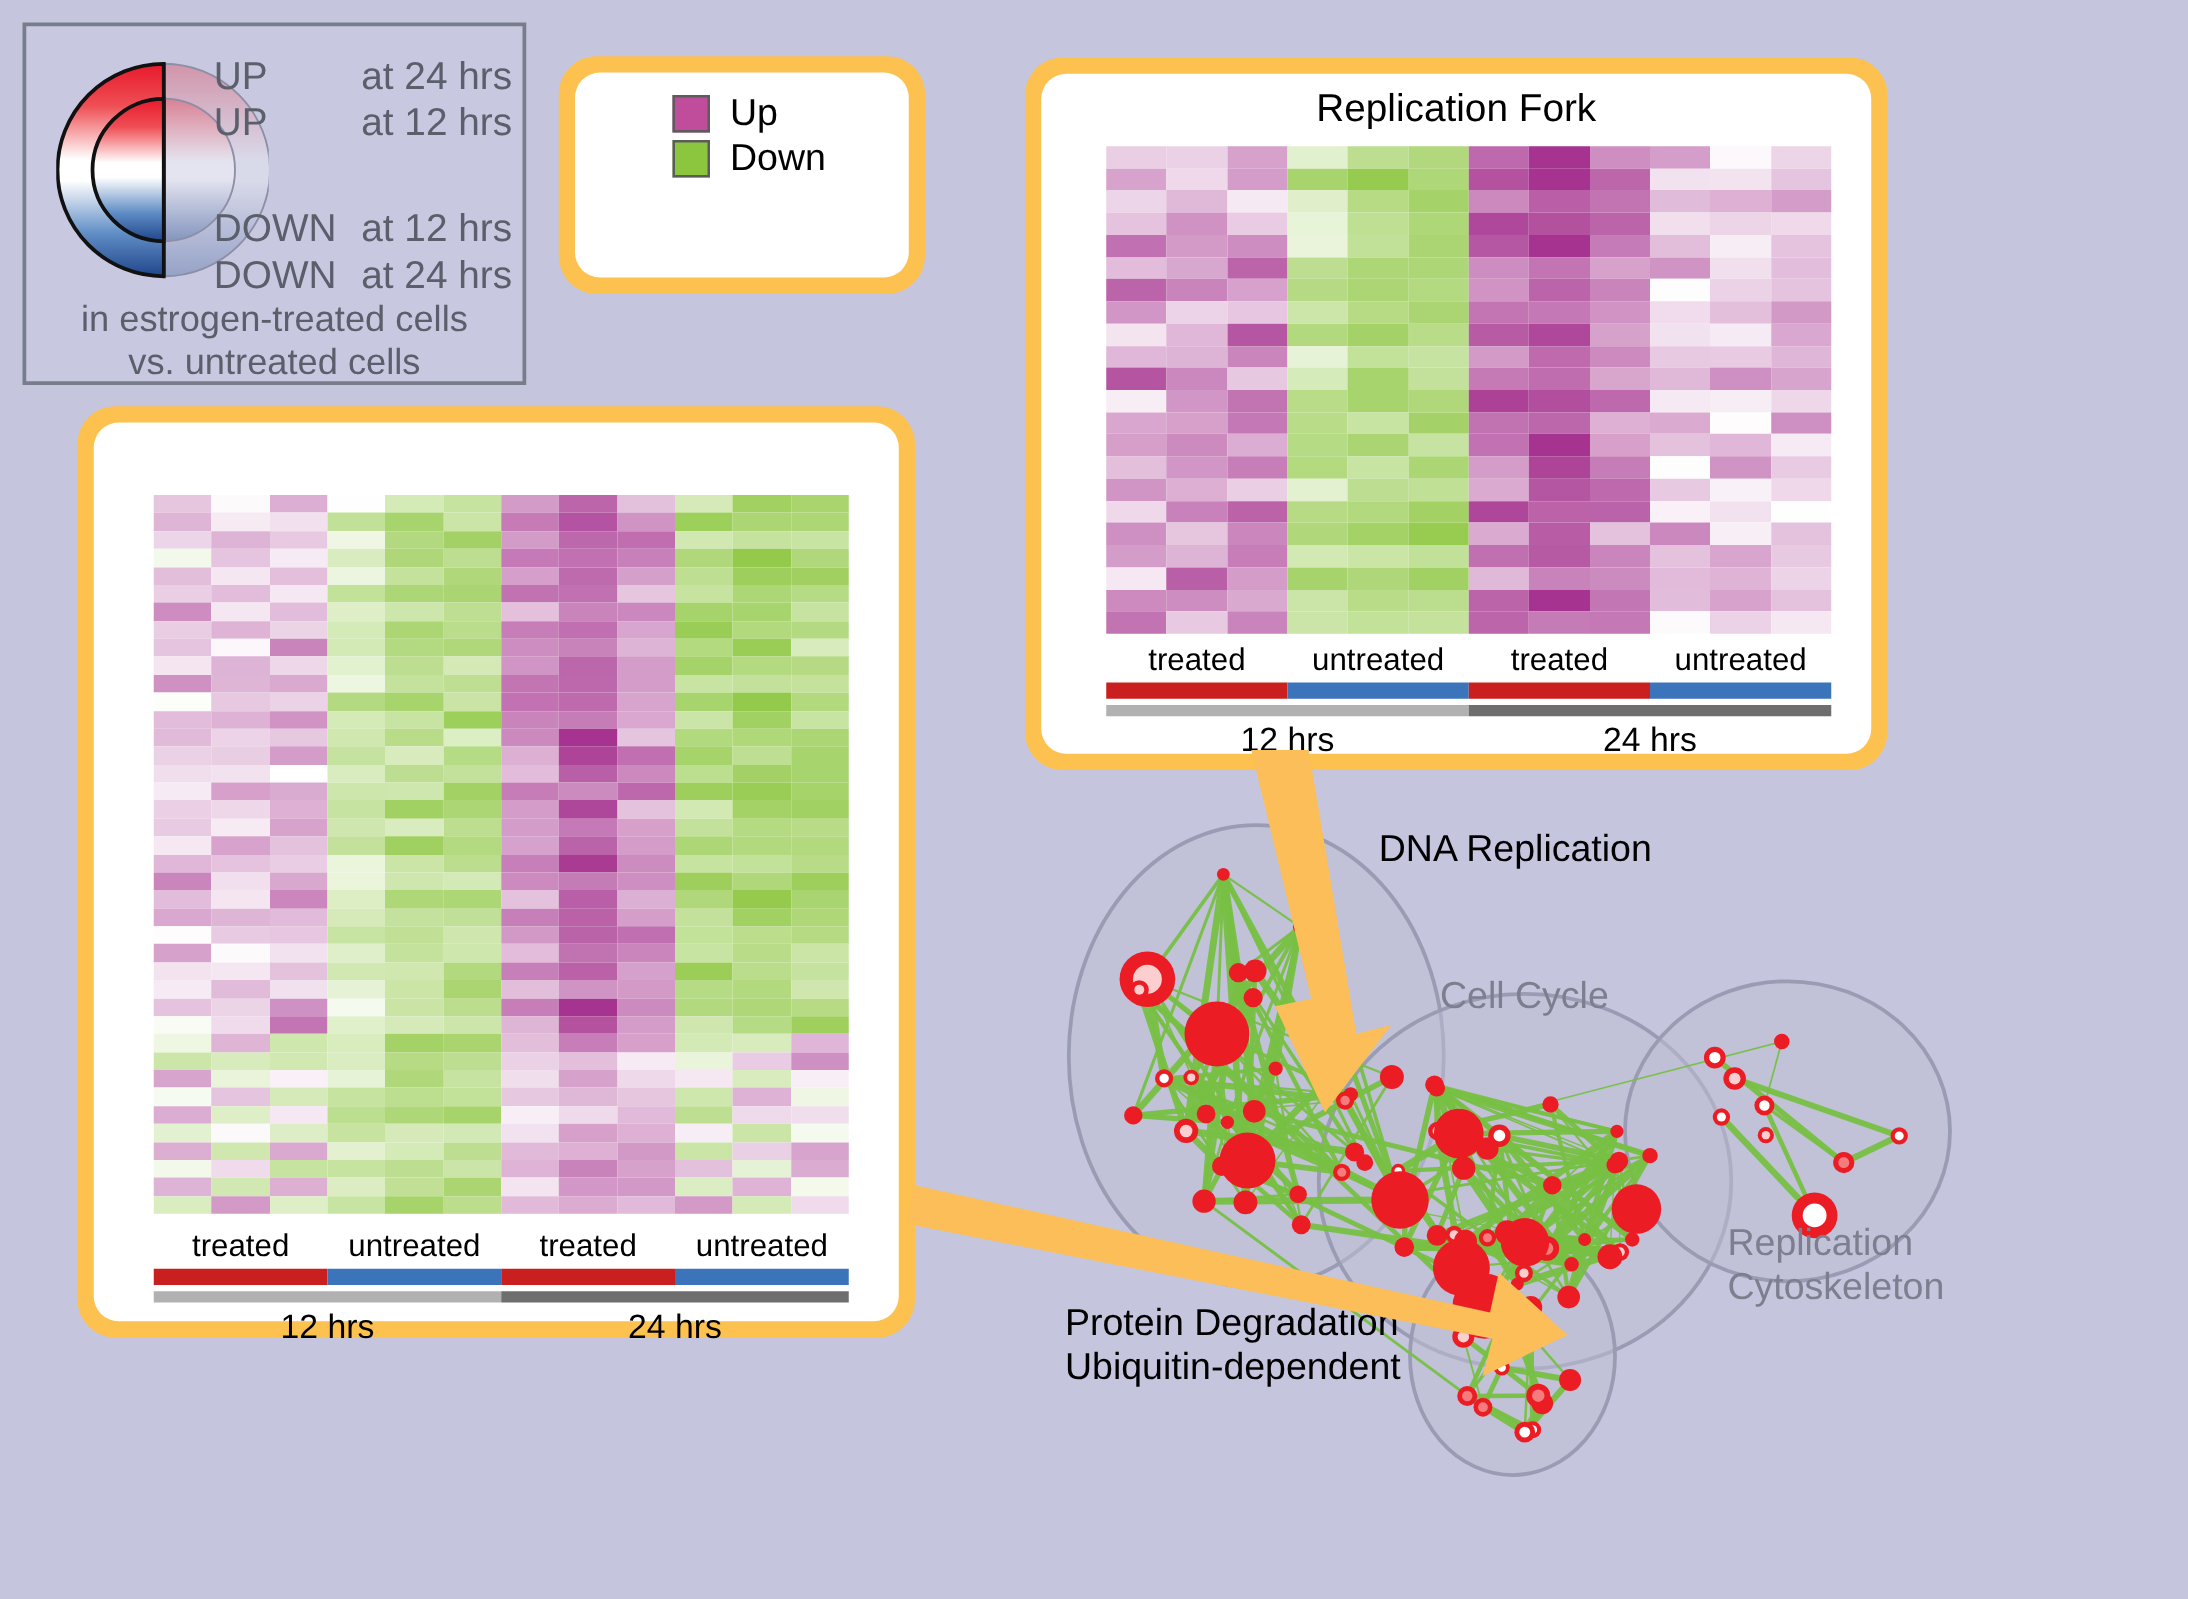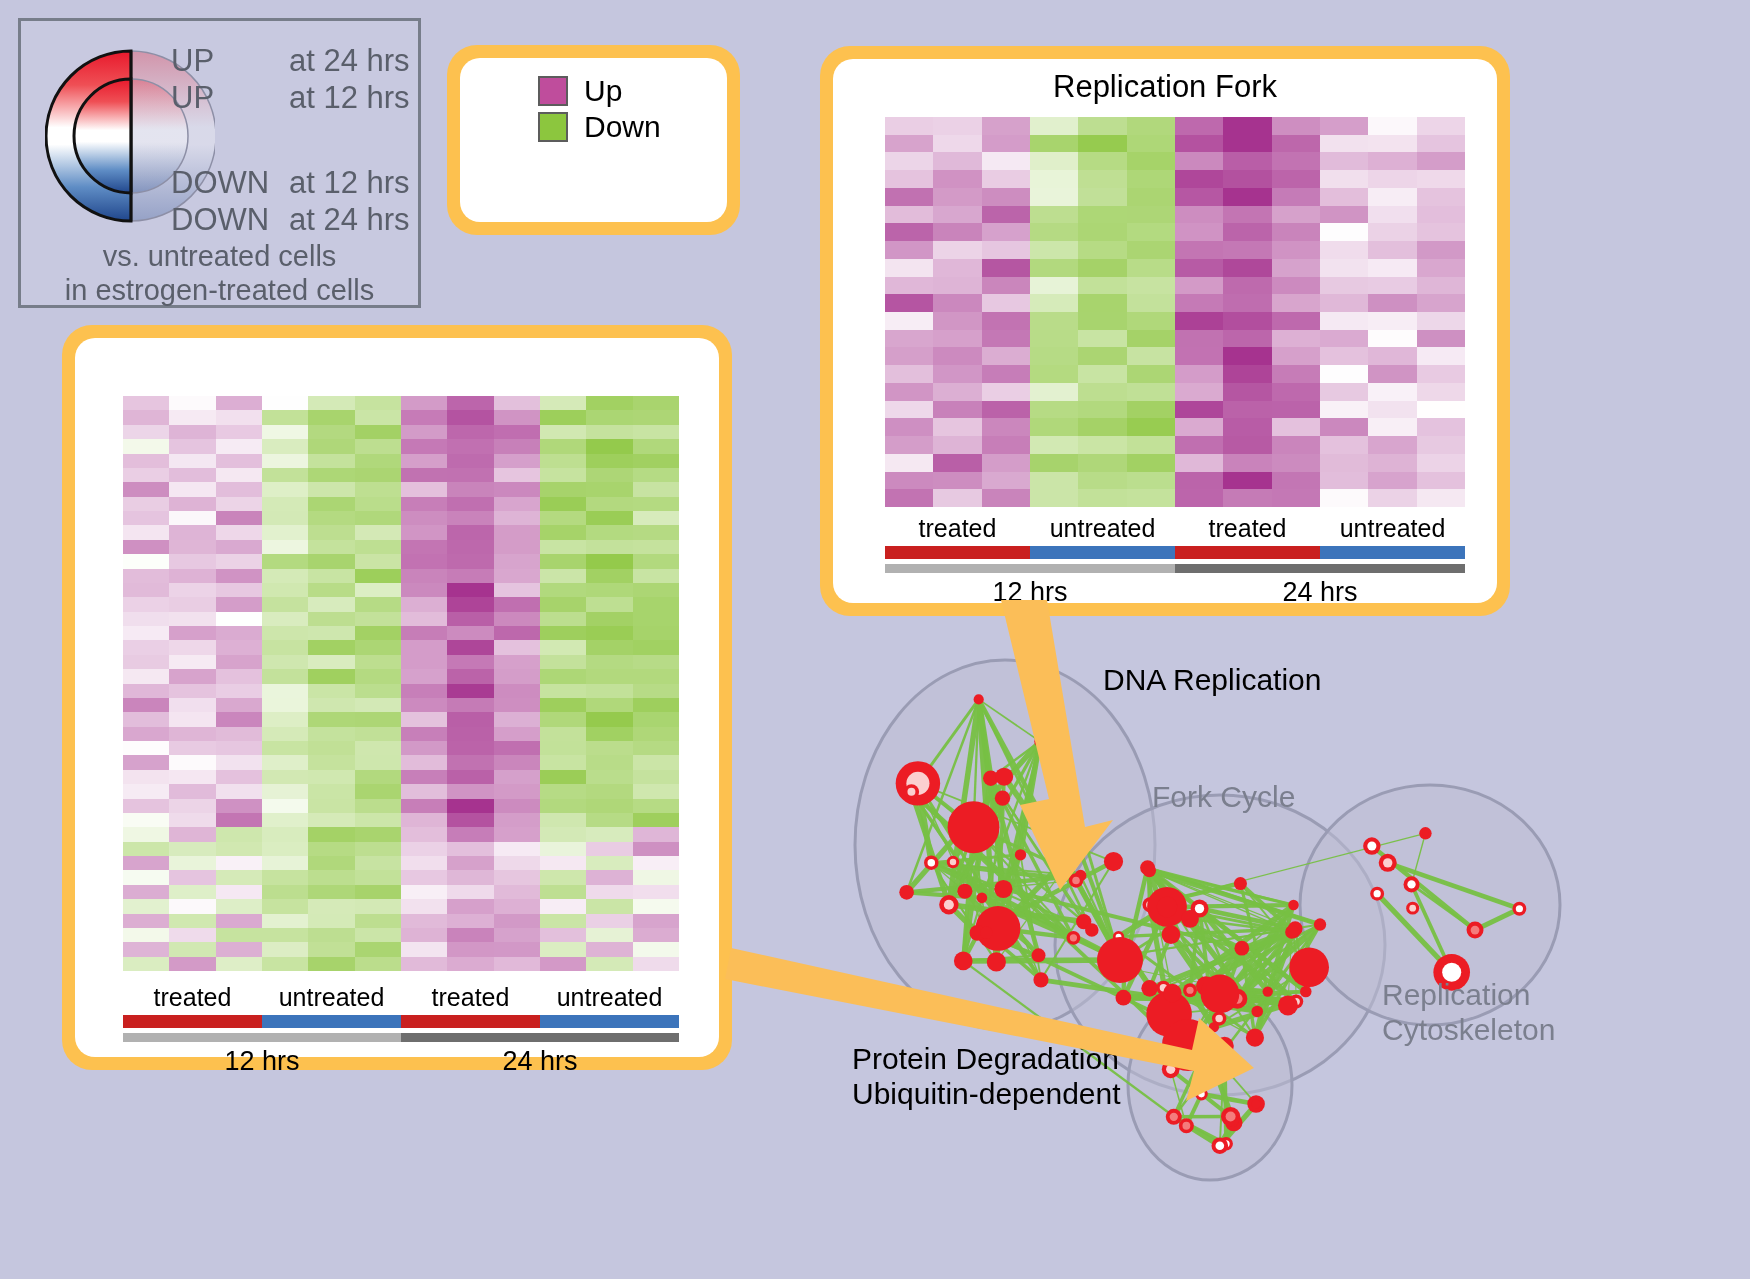--- a/index.html
+++ b/index.html
@@ -90,22 +90,22 @@
     <div class="klabel" style="margin-bottom:6px;">
       <span class="big">DOWN</span>
       <span>at 12 hrs</span>
     </div>
     <div class="klabel">
       <span class="big">DOWN</span>
       <span>at 24 hrs</span>
     </div>
   </div>
   <div class="kfoot">
+    <div>in estrogen-treated cells</div>
     <div>vs. untreated cells</div>
-    <div>in estrogen-treated cells</div>
   </div>
 </div>
 
 <div class="panel" id="legend">
   <div class="inner">
     <div class="lrow">
       <span class="sw" style="background:#bf4d9c"></span>
       <span>Up</span>
     </div>
     <div class="lrow">
@@ -1282,21 +1282,21 @@
       <circle cx="429.79973529696383" cy="530.7086562289275" r="8.311176746297244" fill="#ec1c24"></circle>
       <circle cx="429.79973529696383" cy="530.7086562289275" r="4.321811908074567" fill="#ffffff"></circle>
       <circle cx="434.55290763968316" cy="430.99006879179643" r="9.247021672430924" fill="#ec1c24"></circle>
       <circle cx="434.55290763968316" cy="430.99006879179643" r="4.80845126966408" fill="#ec1c24"></circle>
       <circle cx="330" cy="345" r="23" fill="#ec1c24"></circle>
       <circle cx="398" cy="430" r="26" fill="#ec1c24"></circle>
     </svg>
 </div>
 
 <div class="netlabel dark" style="left:1103px;top:663px;">DNA Replication</div>
-<div class="netlabel grey" style="left:1152px;top:780px;">Fork Cycle</div>
+<div class="netlabel grey" style="left:1152px;top:780px;">Cell Cycle</div>
 <div class="netlabel grey" style="left:1382px;top:978px;text-align:left;">
   <div>Replication</div>
   <div>Cytoskeleton</div>
 </div>
 <div class="netlabel dark" style="left:852px;top:1042px;">
   <div>Protein Degradation</div>
   <div>Ubiquitin-dependent</div>
 </div>
 
 <svg class="arrowlayer">

